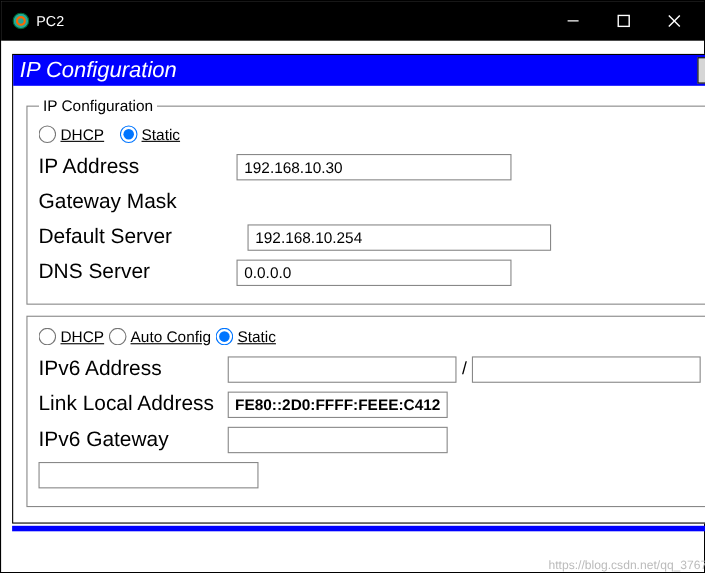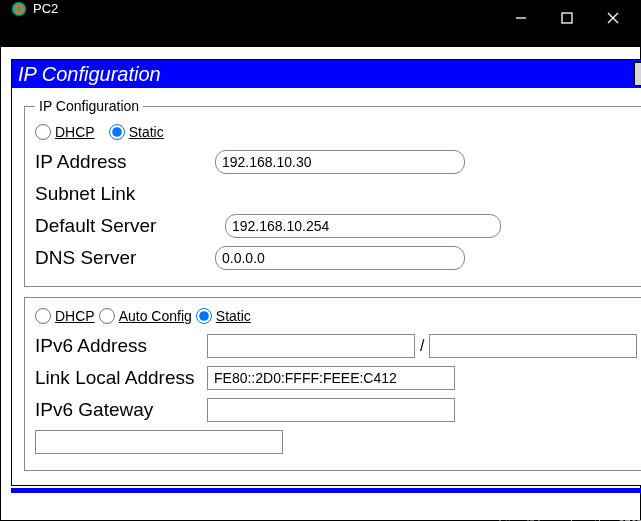--- a/index.html
+++ b/index.html
@@ -1,19 +1,19 @@
 <!DOCTYPE html>
 <html><head>
 <meta charset="utf-8">
 <style>
 * { box-sizing: border-box; margin: 0; padding: 0; font-family: Verdana, Geneva, sans-serif; }
 body { background: #fff; width: 641px; height: 521px; overflow: hidden; }
 
 .outer-window { width: 641px; height: 521px; border: 1px solid #000; background: #fff; }
-.outer-titlebar { height: 46px; background: #000; color: #fff; display: flex; padding: 0 4px; }
+.outer-titlebar { height: 36px; background: #000; color: #fff; display: flex; align-items: center; padding: 0 4px; }
 .outer-icon { width: 16px; height: 16px; margin: 0 6px; }
 .outer-icon svg { width: 16px; height: 16px; }
 .outer-title { flex: 1; font-size: 13px; }
 .outer-btn { width: 46px; height: 34px; display: flex; align-items: center; justify-content: center; font-size: 14px; color: #fff; }
 .outer-btn svg { stroke: #fff; }
 
 .outer-body { display: flex; height: calc(100% - 34px); }
 .main-area { flex: 1; padding: 12px 10px 6px 10px; position: relative; }
 
 
@@ -28,29 +28,29 @@
 legend { font-size: 14px; padding: 0 4px; }
 
 .row { display: flex; align-items: center; margin: 4px 0; height: 28px; }
 .radio-row { display: flex; gap: 4px; margin: 4px 0 8px 0; text-decoration: underline; }
 .radio-wrap { display: flex; align-items: center; gap: 4px; font-size: 14px; }
 .radio-wrap input { width: 16px; height: 16px; }
 
 .lbl { width: 180px; font-size: 19px; }
 input[type=text] { border: 1px solid #888; height: 24px; font-size: 14px; padding: 0 6px; }
 .ip4 .lbl { width: 180px; }
-.ip4 input[type=text] { width: 250px; border-radius: 11px; }
+.ip4 input[type=text] { width: 250px; }
 .ip4 input.indent { margin-left: 10px; width: 276px; }
 
 .ip6 .lbl { width: 172px; }
 .ip6 input[type=text] { width: 230px; }
 .ip6 .addr-row input[type=text] { width: 208px; }
 .ip6 .slash { margin: 0 5px; }
 .ip6 .prefix { width: 34px; }
-.ip6 input.linklocal { width: 248px; }
+.ip6 input.linklocal { width: 200px; font-weight: bold; }
 
 .bottom-bar { height: 5px; background: #0000ff; margin-top: 2px; }
 
 .watermark { position: absolute; right: 4px; bottom: 2px; font-size: 11px; color: #bbb; pointer-events: none; font-family: Arial, sans-serif; }
 </style>
 </head>
 <body>
 
 <div class="outer-window">
   <div class="outer-titlebar">
@@ -98,21 +98,21 @@
               <label class="radio-wrap" style="margin-left:10px;">
                 <input type="radio" name="ipv4mode" checked="" style="">
                 <span>Static</span>
               </label>
             </div>
             <div class="row">
               <span class="lbl">IP Address</span>
               <input type="text" value="192.168.10.30" style="">
             </div>
             <div class="row">
-              <span class="lbl">Subnet Link</span>
+              <span class="lbl">Gateway Mask</span>
             </div>
             <div class="row">
               <span class="lbl">Default Server</span>
               <input type="text" class="indent" value="192.168.10.254" style="">
             </div>
             <div class="row">
               <span class="lbl">DNS Server</span>
               <input type="text" value="0.0.0.0" style="">
             </div>
           </fieldset>

